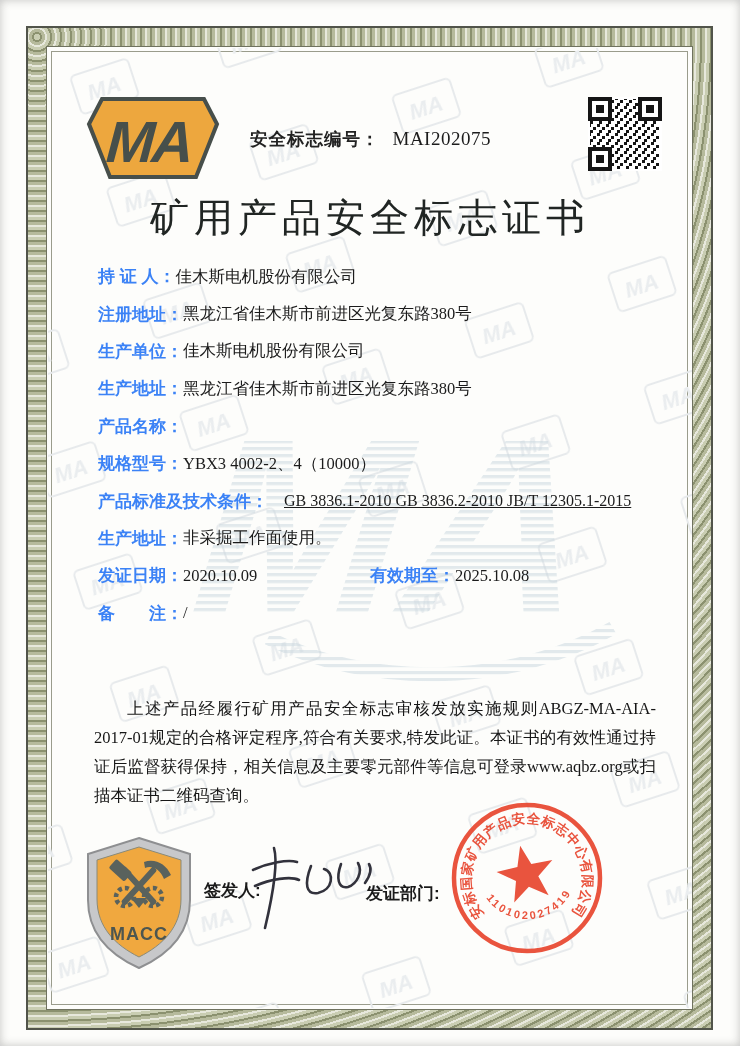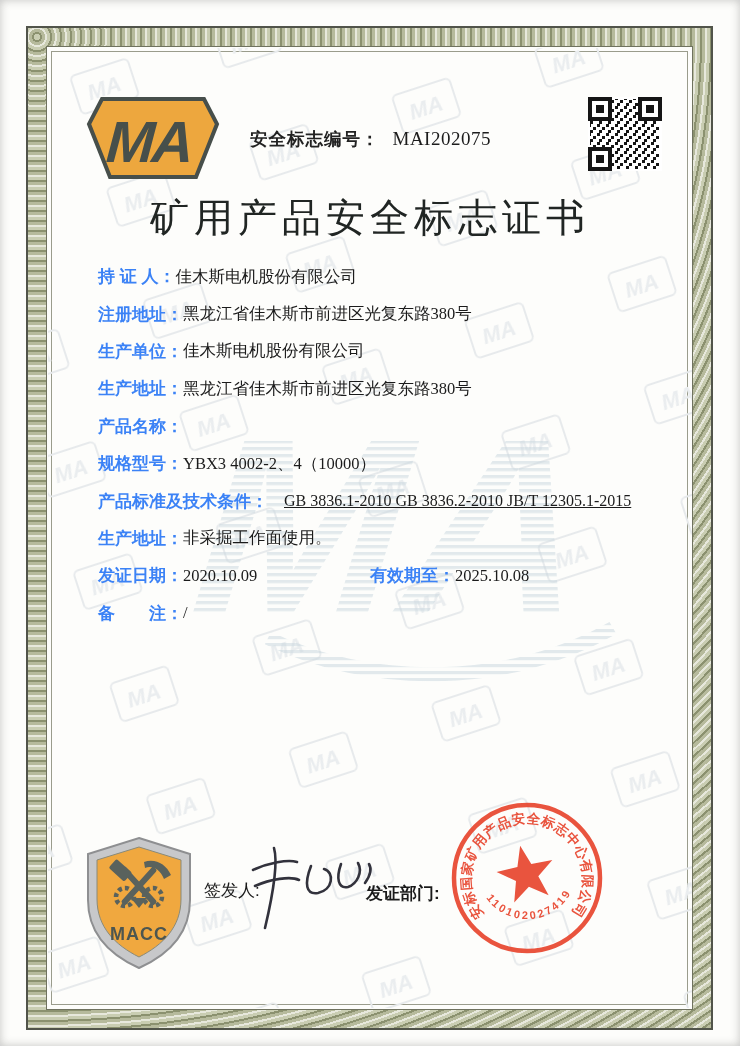--- a/index.html
+++ b/index.html
@@ -49,21 +49,21 @@
 
   
   .statement {
     position:absolute; left:94px; top:694px; width:562px;
     font-size:16.5px; line-height:29px; text-align:justify; text-indent:2em;
     font-family:"Liberation Serif", serif; color:#161616;
   }
 
   
   .shield { position:absolute; left:84px; top:836px; width:110px; height:134px; }
-  .signer-label { position:absolute; left:204px; top:879px; font-size:17px; font-weight:normal; }
+  .signer-label { position:absolute; left:204px; top:879px; font-size:17px; font-weight:bold; }
   .signature { position:absolute; left:244px; top:840px; width:132px; height:96px; }
   .issuer-label { position:absolute; left:366px; top:882px; font-size:17px; font-weight:bold; }
   .stamp { position:absolute; left:448px; top:799px; width:158px; height:158px; opacity:.92; }
 </style>
 </head>
 <body>
 
 <div class="page">
 
   <div class="frame"></div>
@@ -165,20 +165,21 @@
           <span class="flabel">有效期至：</span>
           <span class="fvalue">2025.10.08</span>
         </span>
       </div>
       <div class="frow">
         <span class="flabel">备　　注：</span>
         <span class="fvalue">/</span>
       </div>
     </div>
 
+    <div class="statement">上述产品经履行矿用产品安全标志审核发放实施规则ABGZ-MA-AIA-2017-01规定的合格评定程序,符合有关要求,特发此证。本证书的有效性通过持证后监督获得保持，相关信息及主要零元部件等信息可登录www.aqbz.org或扫描本证书二维码查询。</div>
 
     <svg class="shield" viewBox="0 0 110 134">
       <path d="M55 2 L106 18 V64 C106 98 84 119 55 132 C26 119 4 98 4 64 V18 Z" fill="#c7c8ca" stroke="#8e8f91" stroke-width="2"></path>
       <path d="M55 11 L97 24 V63 C97 91 79 109 55 121 C31 109 13 91 13 63 V24 Z" fill="#f0a83f" stroke="#8a8a78" stroke-width="1"></path>
       <g fill="#59625d">
         <rect x="52" y="26" width="6" height="48" rx="2" transform="rotate(42 55 50)"></rect>
         <rect x="52" y="26" width="6" height="48" rx="2" transform="rotate(-42 55 50)"></rect>
         <rect x="26" y="28" width="21" height="12" rx="2" transform="rotate(42 36 34)"></rect>
         <path d="M60 26 C71 22 82 28 87 39 L80 43 C76 33 68 29 61 32 Z"></path>
         <circle cx="41" cy="61" r="9" fill="none" stroke="#59625d" stroke-width="4.5" stroke-dasharray="4 3"></circle>

